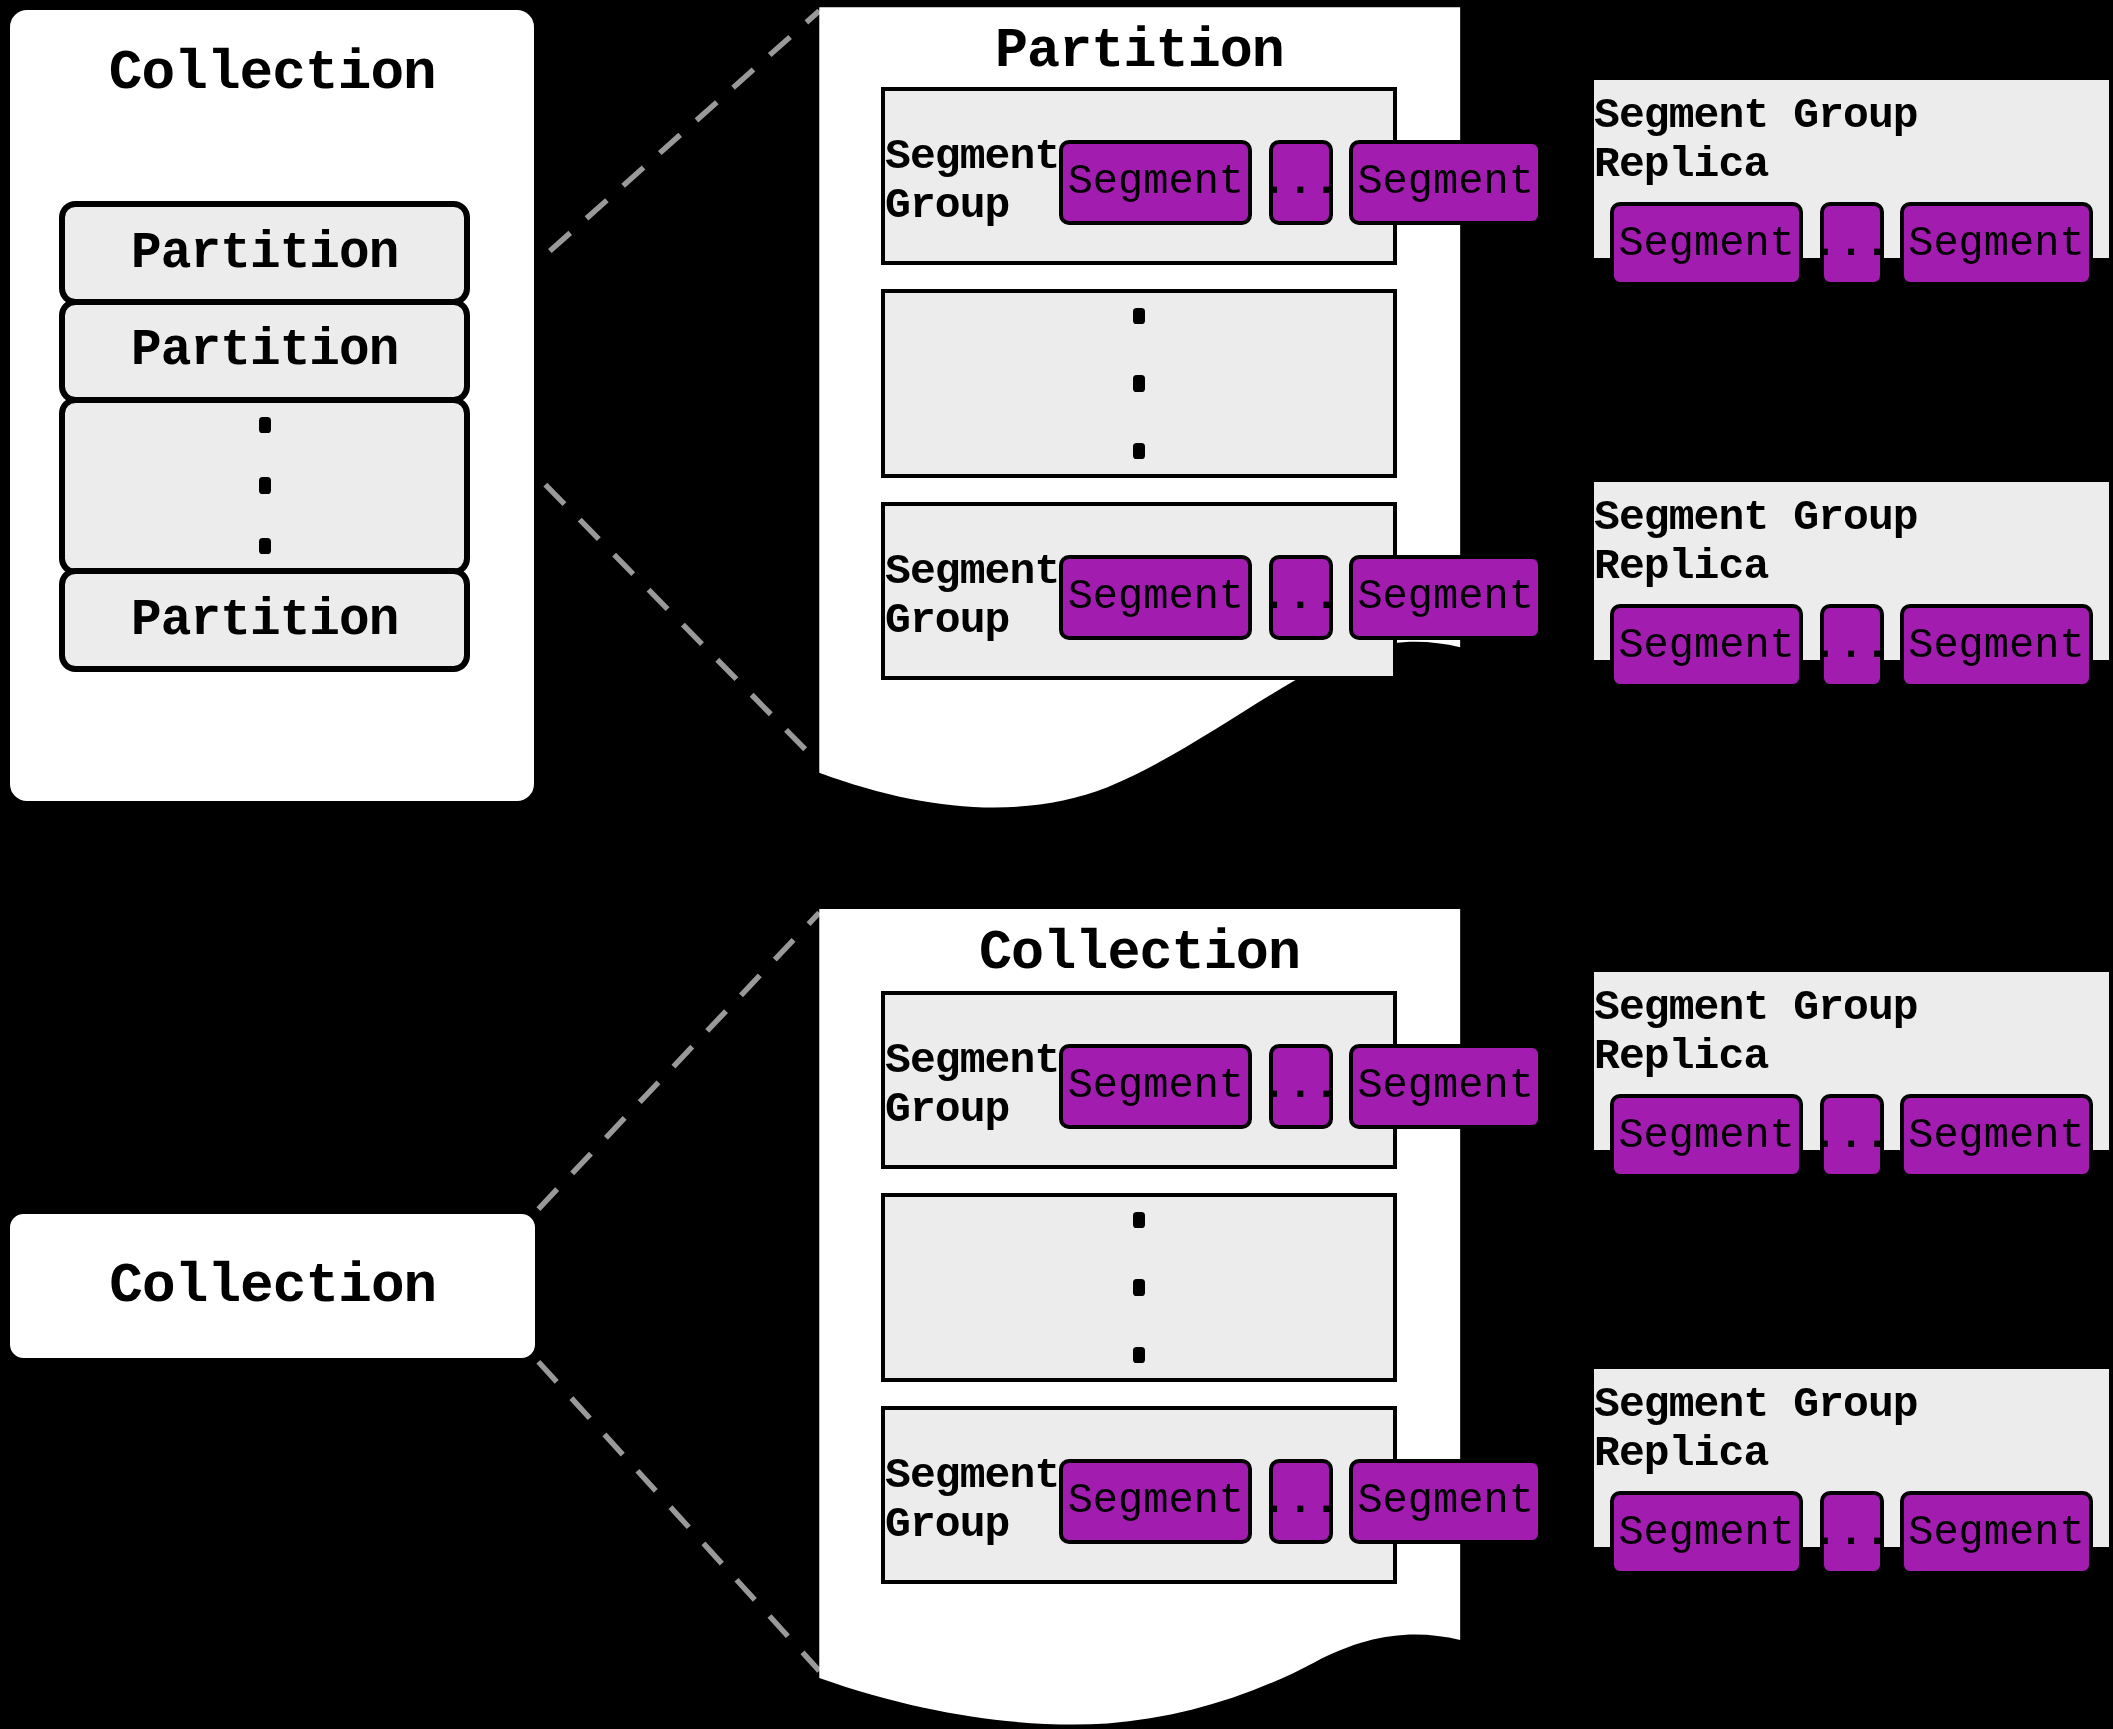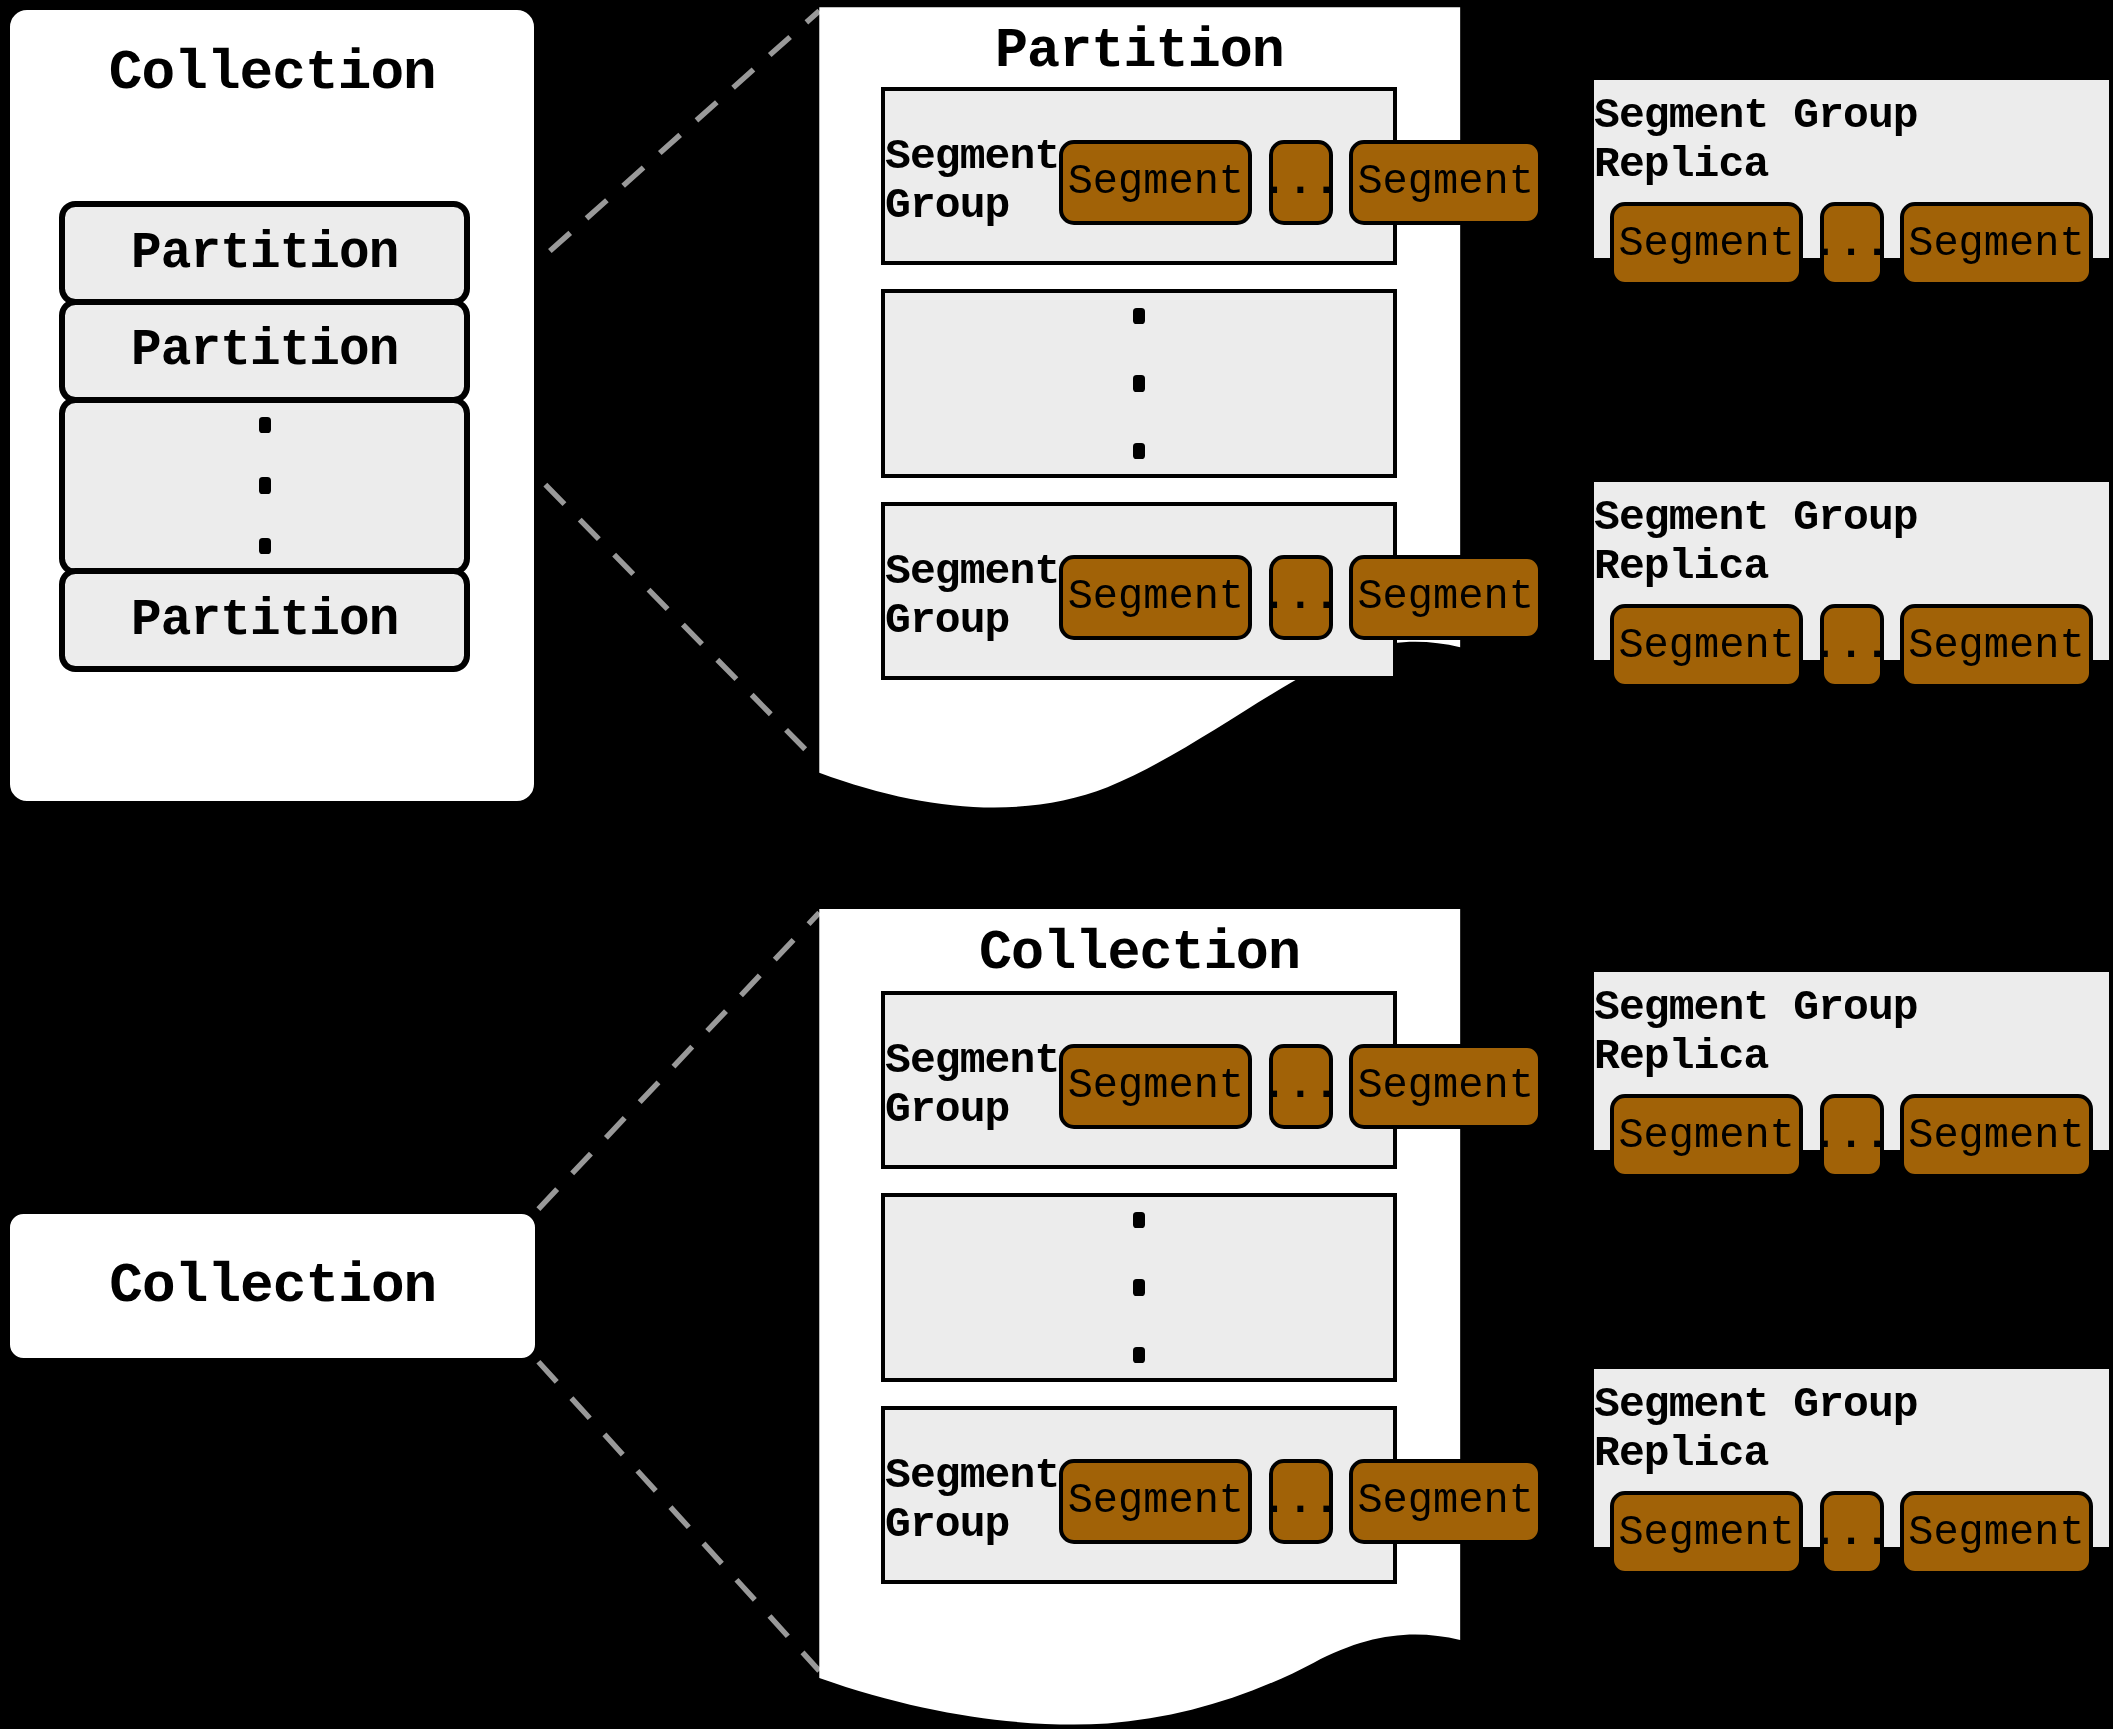--- a/index.html
+++ b/index.html
@@ -41,21 +41,21 @@
   }
 
   .sg{
     position:absolute;box-sizing:border-box;width:516px;height:178px;
     background:#ececec;border:4.5px solid #000;
     display:flex;align-items:center;
   }
   .sg-title{font-size:43px;font-weight:700;margin-top:9px;letter-spacing:-0.9px;}
   .seg-row{display:flex;gap:16.4px;margin-top:12.7px;align-items:center;justify-content:center;}
   .seg{
-    box-sizing:border-box;height:85px;background:#a16207;border:4.5px solid #000;border-radius:15px;
+    box-sizing:border-box;height:85px;background:#a21caf;border:4.5px solid #000;border-radius:10px;
     display:flex;align-items:center;justify-content:center;
     font-size:42px;font-weight:400;width:193px;
   }
   .seg-dots{width:64px;font-weight:700;letter-spacing:0.9px;}
 
   .panel-ellipsis{
     position:absolute;box-sizing:border-box;width:516px;height:189px;
     background:#ececec;border:4.5px solid #000;
     display:flex;align-items:center;justify-content:center;
   }

